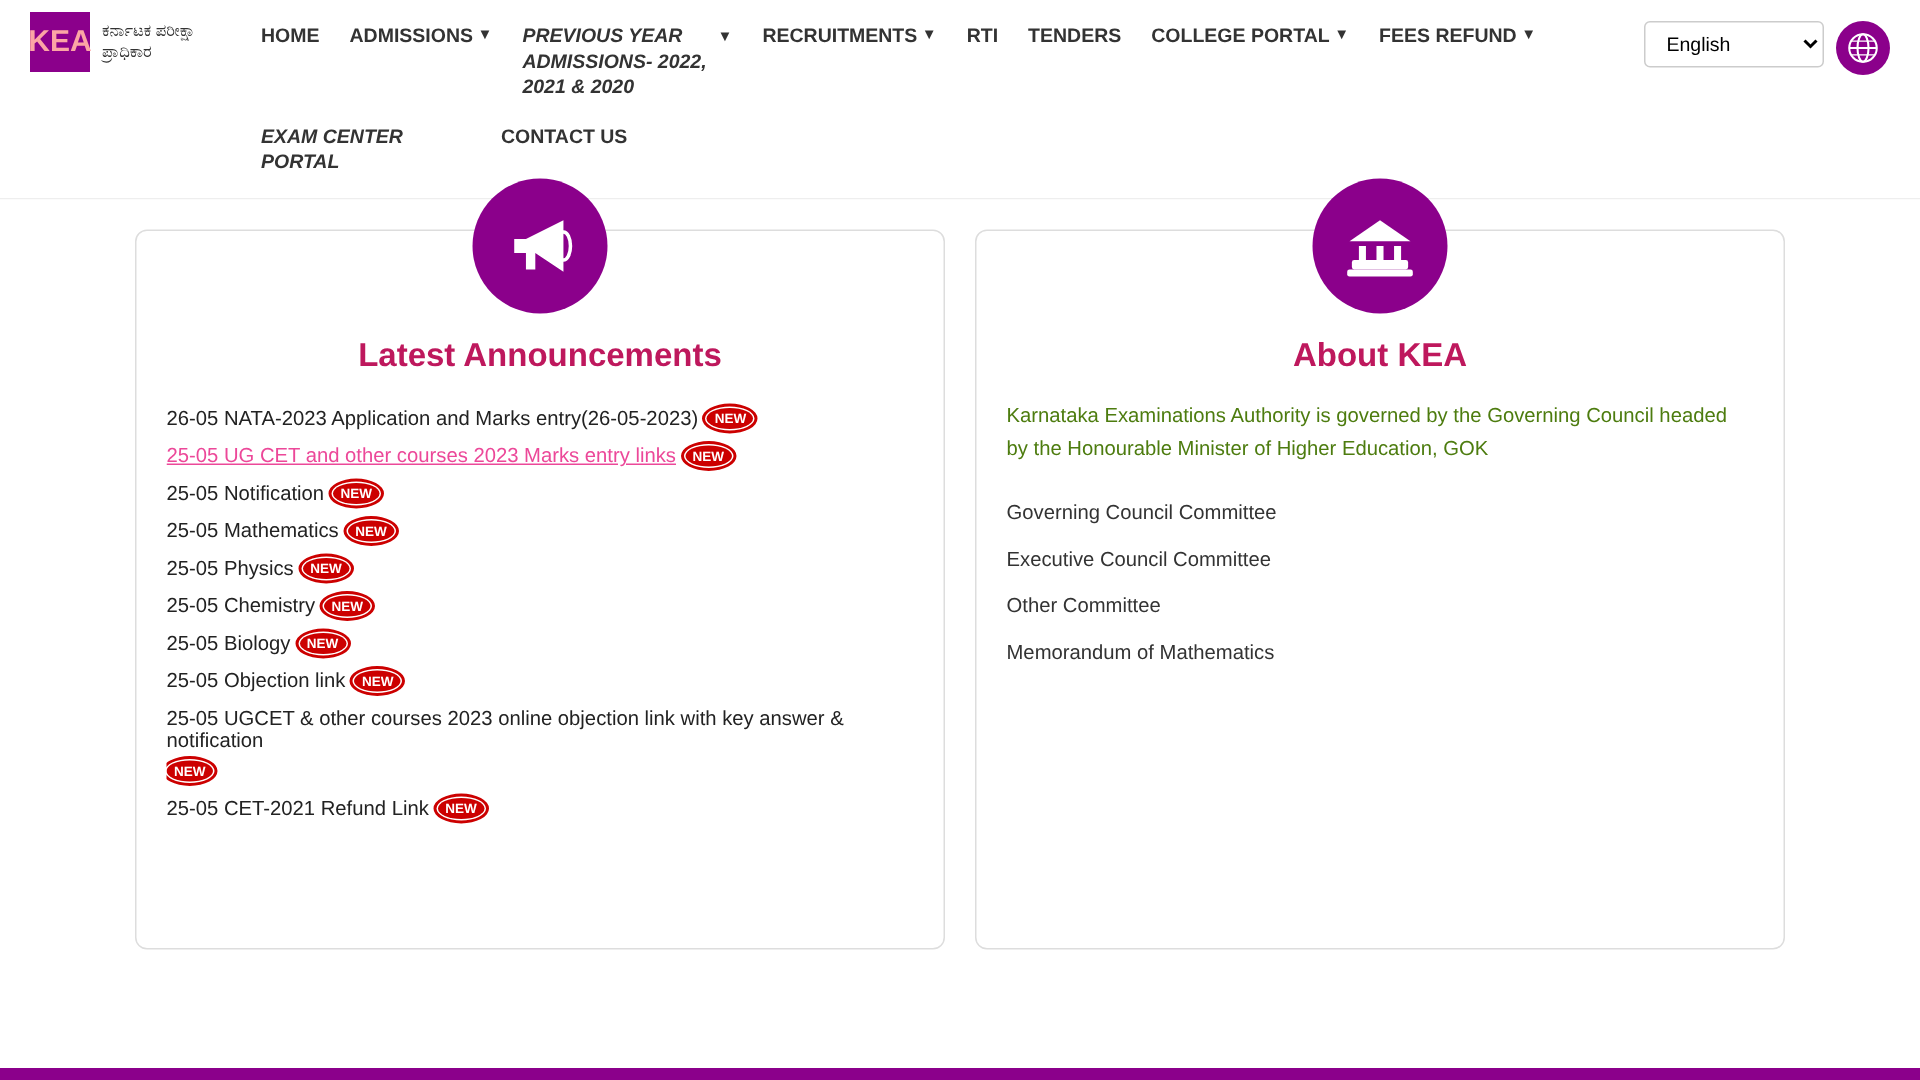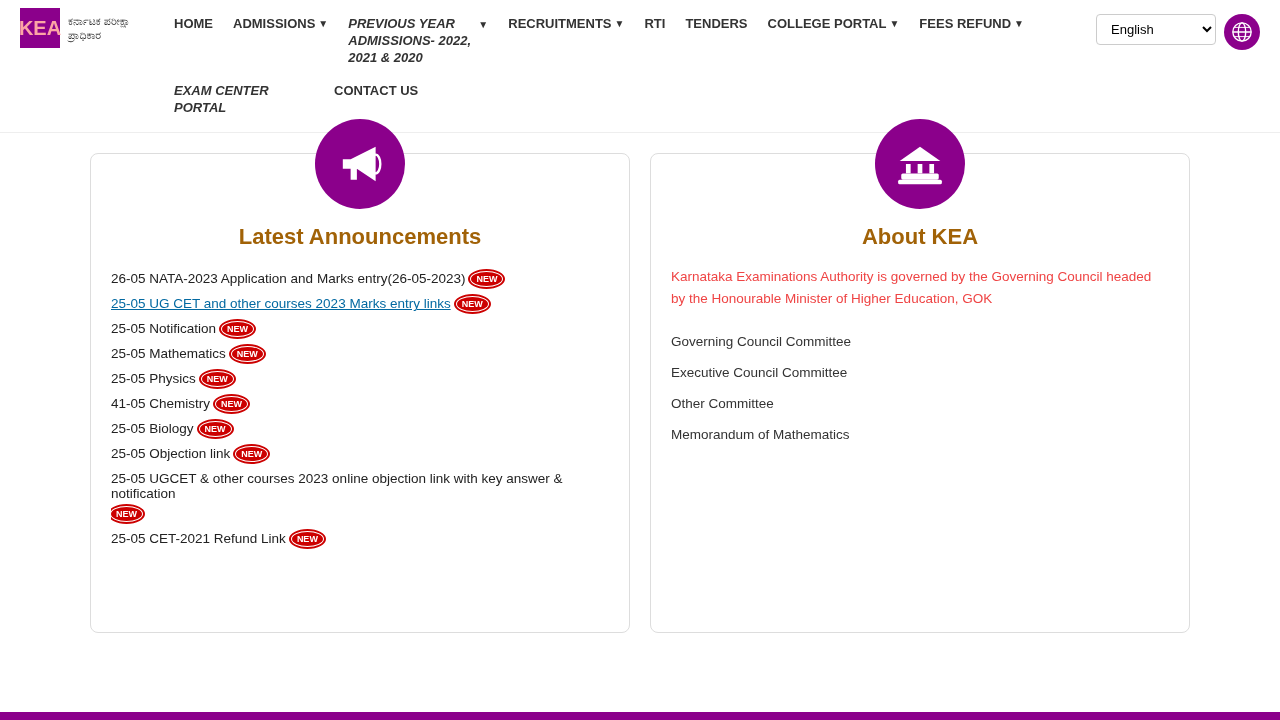--- a/index.html
+++ b/index.html
@@ -137,21 +137,21 @@
       position: relative;
       top: -55px;
       margin-bottom: -40px;
     }
     .card-icon svg {
       width: 50px;
       height: 50px;
       fill: #fff;
     }
     .card-title {
-      color: #a16207;
+      color: #be185d;
       font-size: 22px;
       font-weight: bold;
       text-align: center;
       margin-bottom: 16px;
     }
     .announcements-list {
       height: 290px;
       overflow-y: scroll;
       overflow-x: scroll;
       border: none;
@@ -171,21 +171,21 @@
     .ann-item {
       padding: 5px 0;
       font-size: 13.5px;
       color: #222;
       display: flex;
       align-items: center;
       gap: 6px;
       flex-wrap: wrap;
     }
     .ann-item a {
-      color: #0369a1;
+      color: #ec4899;
       cursor: pointer;
     }
     .new-badge {
       display: inline-block;
       background: #cc0000;
       color: #fff;
       font-size: 9px;
       font-weight: bold;
       border-radius: 50%;
       padding: 2px 5px;
@@ -200,21 +200,21 @@
       border-radius: 50%;
     }
 
     
     .about-card {
       width: 540px;
       min-height: 480px;
     }
     .about-text {
       font-size: 13.5px;
-      color: #ef4444;
+      color: #4d7c0f;
       line-height: 1.6;
       margin-bottom: 16px;
     }
     .about-link {
       display: block;
       padding: 8px 0;
       font-size: 13.5px;
       color: #333;
       text-decoration: none;
       border-bottom: none;
@@ -304,21 +304,21 @@
         </div>
         <div class="ann-item">
           <span>25-05 Mathematics</span>
           <span class="new-badge">new</span>
         </div>
         <div class="ann-item">
           <span>25-05 Physics</span>
           <span class="new-badge">new</span>
         </div>
         <div class="ann-item">
-          <span>41-05 Chemistry</span>
+          <span>25-05 Chemistry</span>
           <span class="new-badge">new</span>
         </div>
         <div class="ann-item">
           <span>25-05 Biology</span>
           <span class="new-badge">new</span>
         </div>
         <div class="ann-item">
           <span>25-05 Objection link</span>
           <span class="new-badge">new</span>
         </div>

